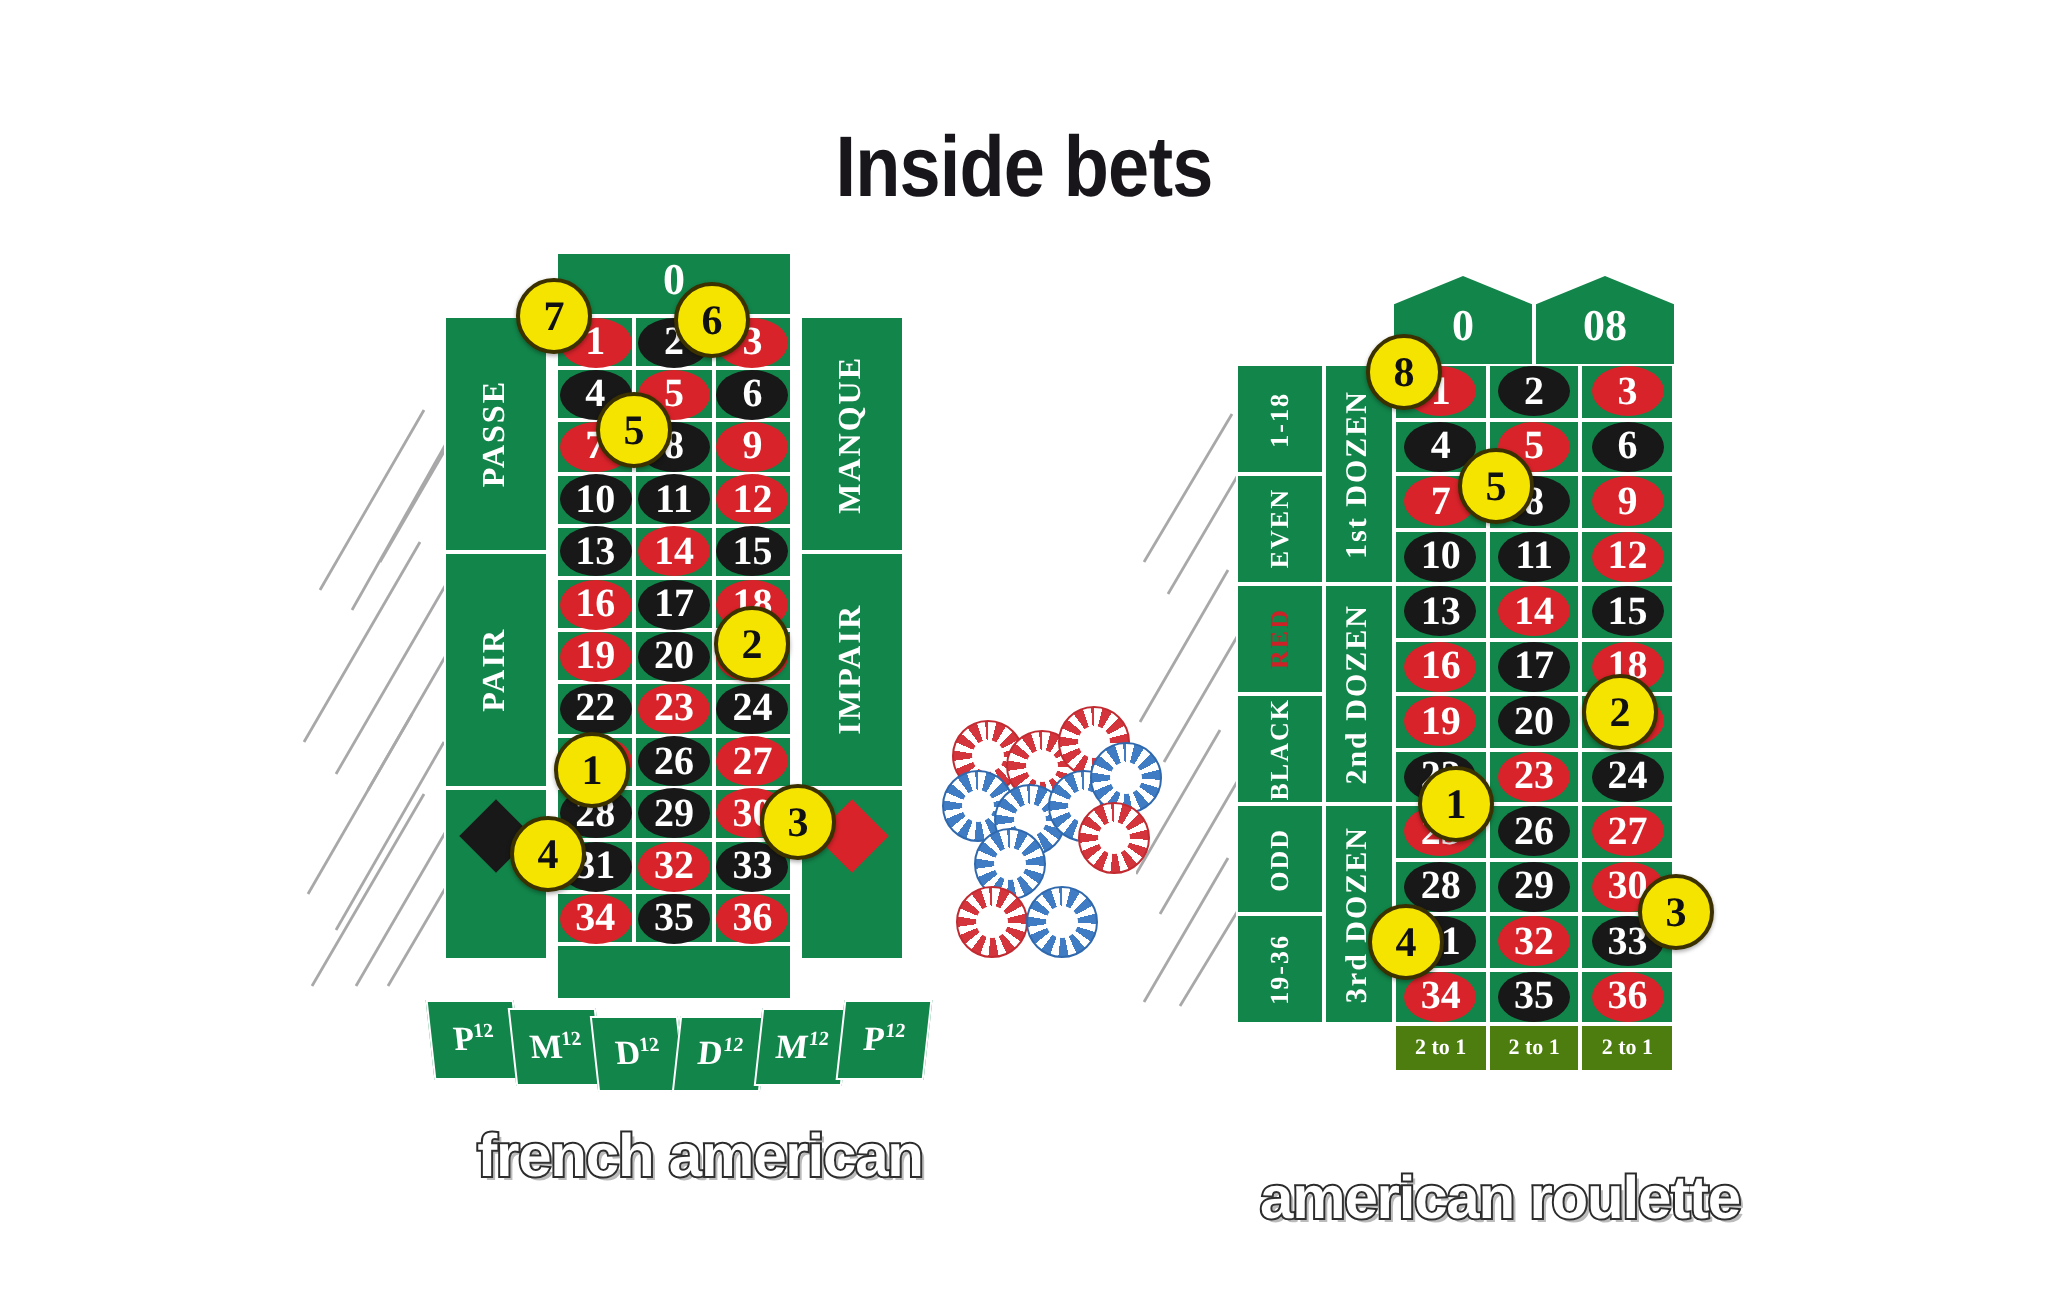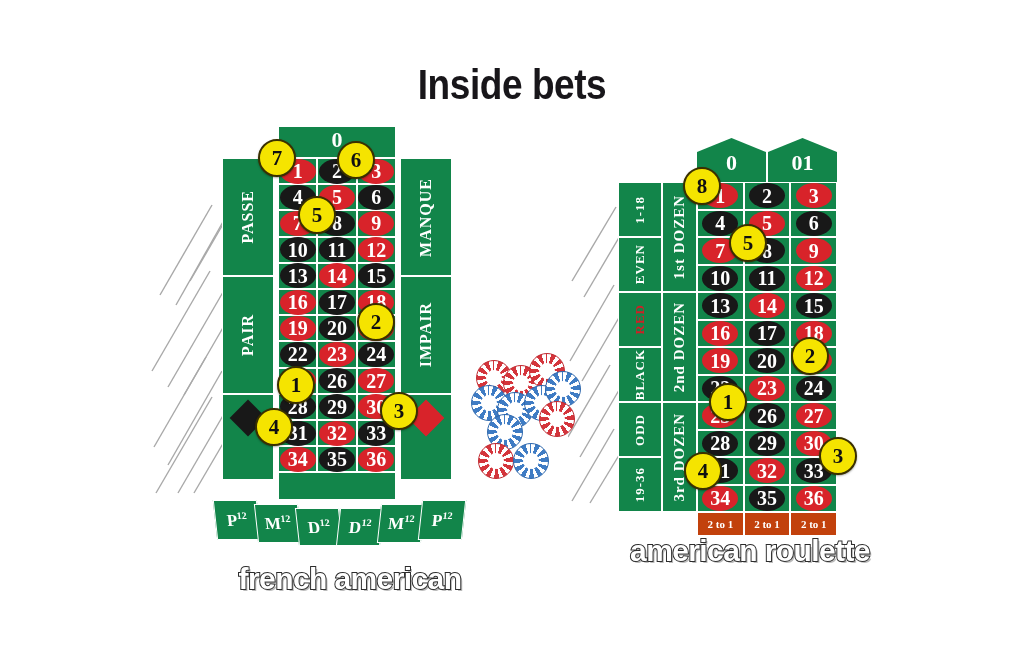--- a/index.html
+++ b/index.html
@@ -22,21 +22,21 @@
   .caption{
     position:absolute;text-align:center;
     font-family:"Liberation Sans",sans-serif;
     font-size:30px;font-weight:bold;letter-spacing:-0.6px;
     color:#ffffff;
     -webkit-text-stroke:2px #2b2b2b;
     paint-order:stroke fill;
     text-shadow:2px 2px 0 rgba(60,60,60,0.35);
   }
   .cap-fr{left:200px;top:562px;width:300px;}
-  .cap-am{left:570px;top:534px;width:360px;}
+  .cap-am{left:570px;top:583px;width:360px;}
 
   
   .hatch{position:absolute;pointer-events:none;}
   .numcell{
     position:absolute;box-sizing:border-box;
     background:#12854a;border:1.6px solid #ffffff;
     display:flex;align-items:center;justify-content:center;
   }
   .oval{
     width:36px;height:25px;border-radius:50%;
@@ -87,21 +87,21 @@
   .dozcell{
     position:absolute;background:#12854a;border:1.6px solid #fff;
     box-sizing:border-box;color:#fff;
     font-family:"Liberation Serif",serif;font-weight:bold;font-size:17px;
     display:flex;align-items:center;justify-content:center;
   }
   .dozcell sup{font-size:10px;vertical-align:super;}
 
   
   .twoto1{
-    position:absolute;box-sizing:border-box;background:#c2410c;
+    position:absolute;box-sizing:border-box;background:#4d7c0f;
     border:1.6px solid #fff;color:#fff;
     font-family:"Liberation Serif",serif;font-weight:bold;font-size:11px;
     display:flex;align-items:center;justify-content:center;
   }
 
   
   .marker{
     position:absolute;width:34px;height:34px;border-radius:50%;
     background:#f5e400;border:2px solid #3a3000;
     display:flex;align-items:center;justify-content:center;
@@ -329,21 +329,21 @@
         <div class="marker" style="left:380px;top:392px;">3</div>
         <div class="marker" style="left:255px;top:408px;">4</div>
       </div>
 
     <div class="caption cap-fr">french american</div>
   </div>
 
   <div>
 
     <div class="penta" style="left:697px;top:138px;width:69px;height:44px;">0</div>
-    <div class="penta" style="left:768px;top:138px;width:69px;height:44px;">01</div>
+    <div class="penta" style="left:768px;top:138px;width:69px;height:44px;">08</div>
 
     <div id="am-outer">
         <div class="vlabel" style="left:618px;top:182px;width:44px;height:55px;font-size:13px;">
           <span>1-18</span>
         </div>
         <div class="vlabel" style="left:618px;top:237px;width:44px;height:55px;font-size:13px;">
           <span>EVEN</span>
         </div>
         <div class="vlabel redtext" style="left:618px;top:292px;width:44px;height:55px;font-size:13px;">
           <span>RED</span>

